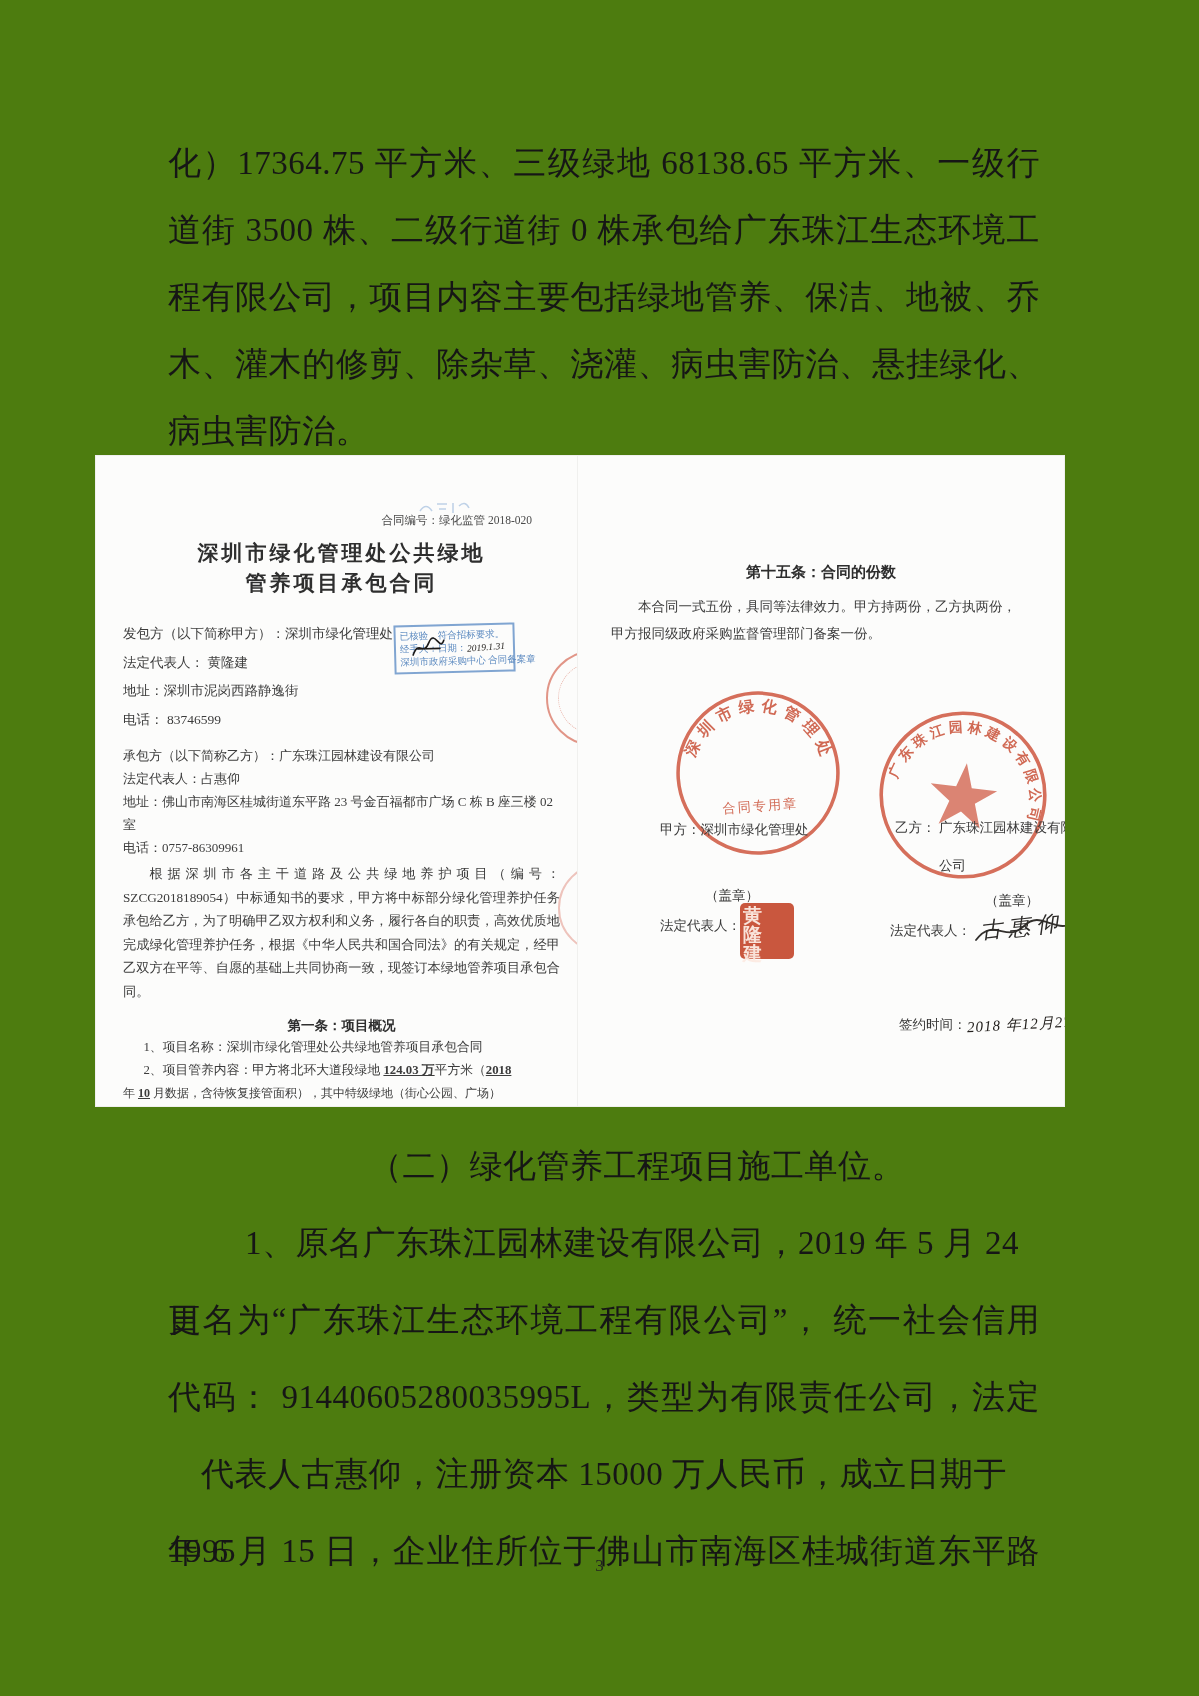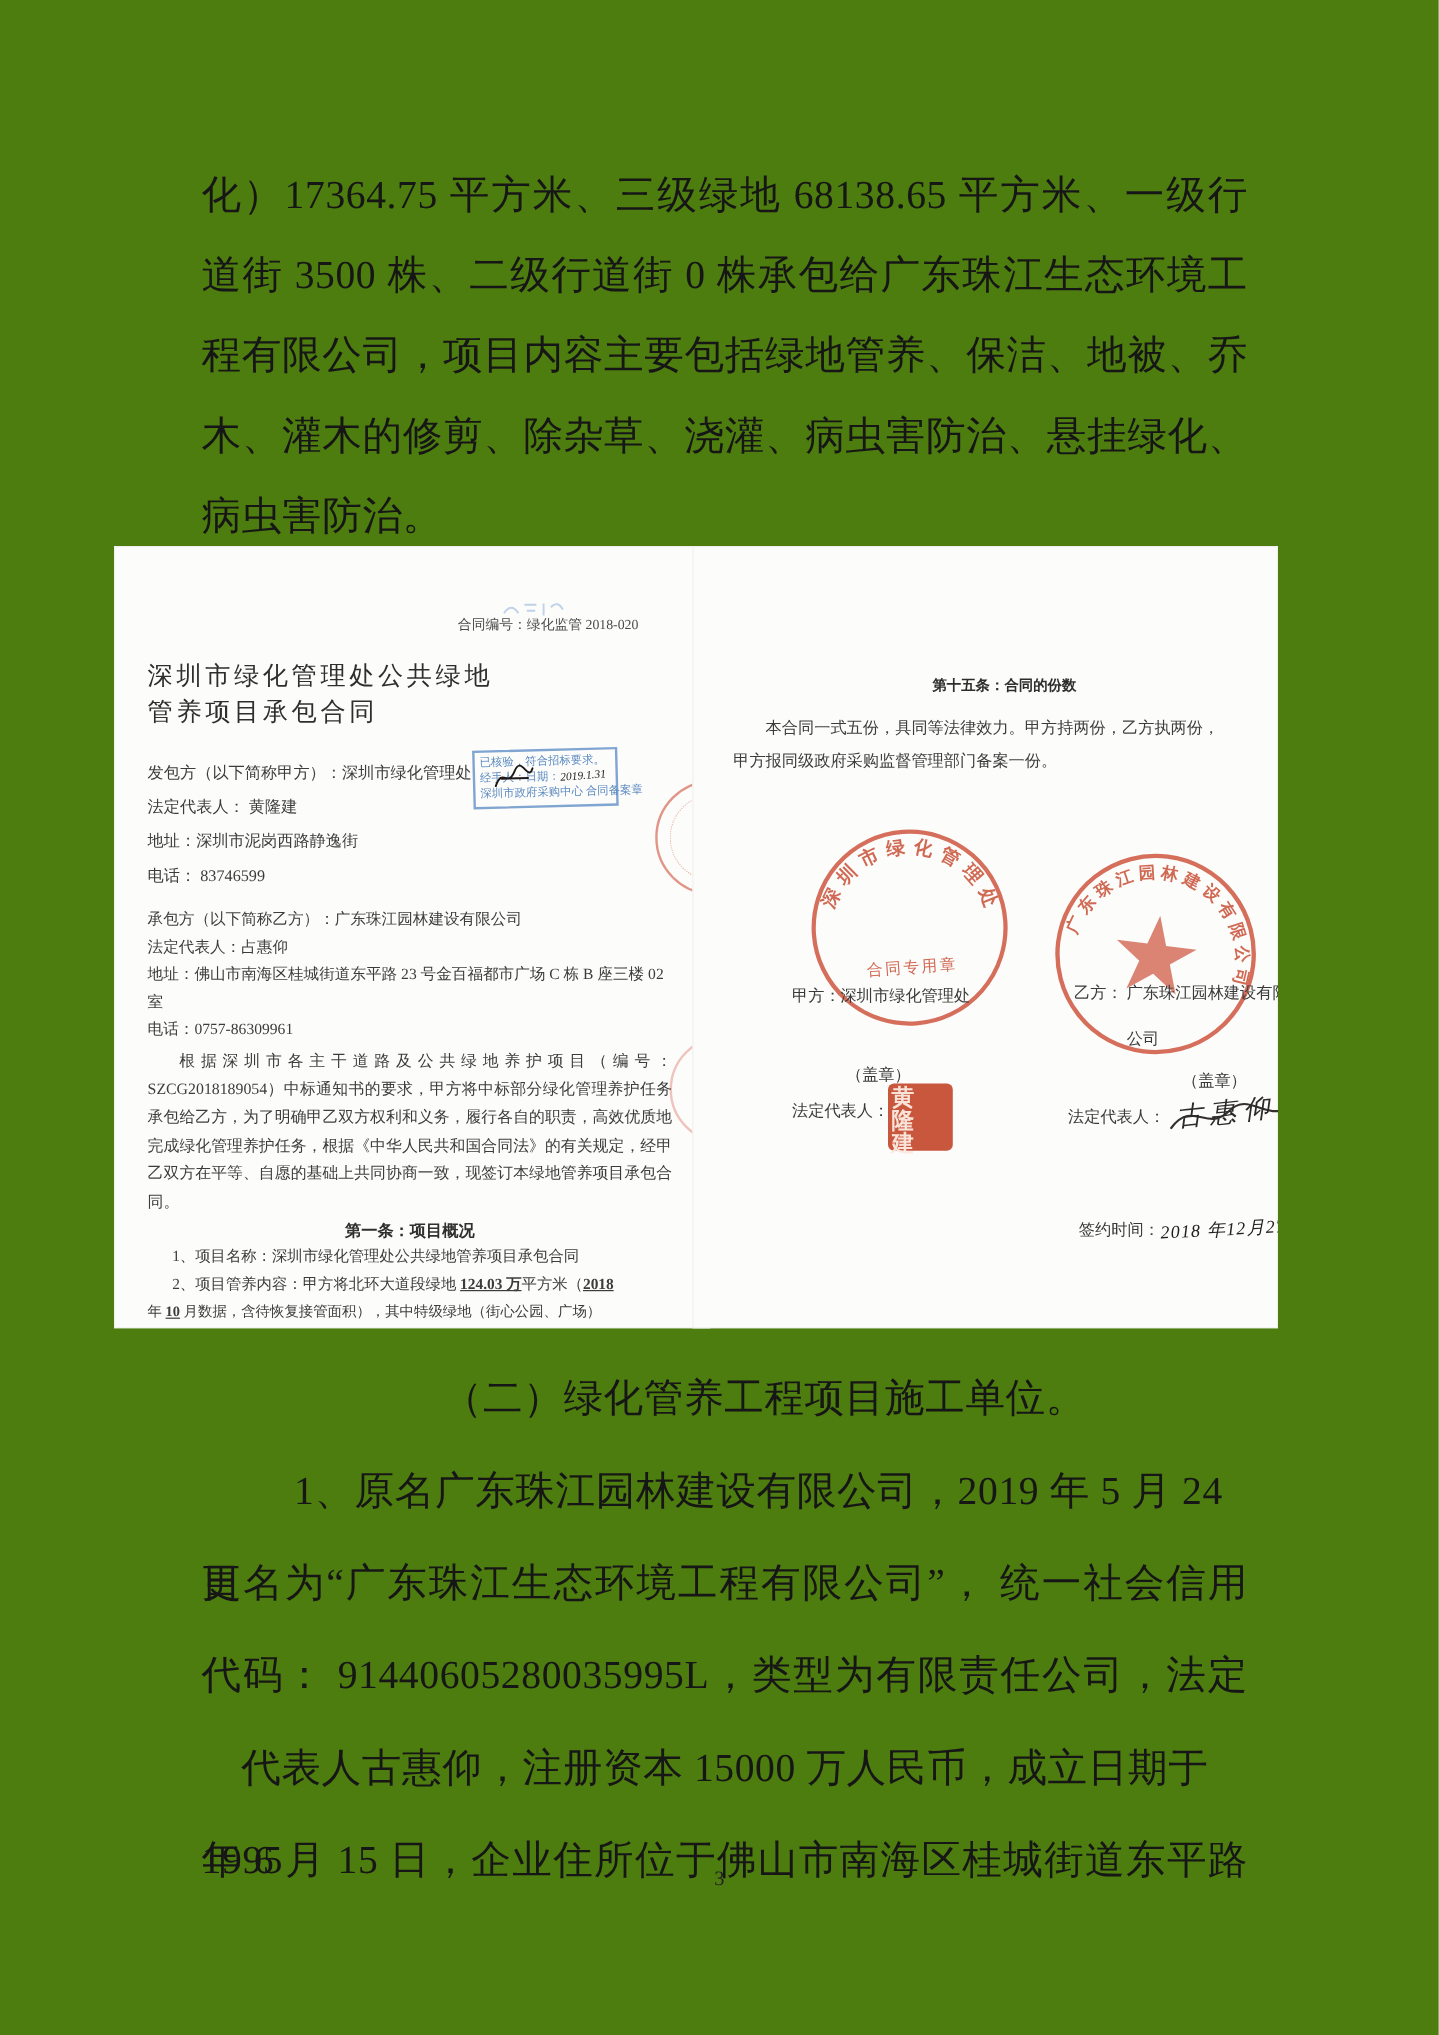--- a/index.html
+++ b/index.html
@@ -15,44 +15,44 @@
   .ind2 { text-indent:66px; }
   .ind17 { text-indent:56px; }
   .page-num { position:absolute; top:1556px; left:0; width:100%; text-align:center; font-size:17px; color:#222; }
 
   
   .scan { position:absolute; top:455px; height:652px; background:#fcfcfb; box-shadow:0 0 0 1px #f0f0ee inset; overflow:hidden; }
   .scan-left { left:95px; width:497px; border-right:2px solid #8f8f8f; padding:58px 30px 0 28px; font-size:13px; color:#3c3c3c; }
   .scan-right { left:577px; width:488px; font-size:14px; color:#3d3d3d; }
 
   .contract-no { text-align:right; padding-right:28px; font-size:11.5px; height:15px; color:#4a4a4a; }
-  .scan-title { margin-top:20px; text-align:left; font-weight:normal; font-size:21px; line-height:30px; letter-spacing:3px; color:#2e2e2e; }
+  .scan-title { margin-top:10px; text-align:center; font-weight:bold; font-size:21px; line-height:30px; letter-spacing:3px; color:#2e2e2e; }
   .blockA { margin-top:22px; }
   .blockA .sline { height:28.5px; line-height:28.5px; font-size:13.5px; }
   .blockB { margin-top:10px; }
   .blockB .sline { line-height:23px; font-size:13px; }
   .preamble { margin-top:3px; font-size:13.2px; line-height:23.6px; text-align:justify; text-indent:2em; color:#3c3c3c; }
-  .art-head { text-align:center; font-weight:bold; font-size:13.5px; height:21px; line-height:21px; margin-top:1px; color:#2f2f2f; }
+  .art-head { text-align:center; font-weight:bold; font-size:13.5px; height:21px; line-height:21px; margin-top:11px; color:#2f2f2f; }
   .sitem { font-size:12.8px; line-height:23px; text-indent:1.6em; }
   .sitem2b { font-size:12px; line-height:23px; }
   .ul { text-decoration:underline;font-weight:bold; }
 
   
   .faint-mark { position:absolute; left:322px; top:44px; opacity:.55; filter:blur(.6px); }
   .blue-stamp { position:absolute; left:299px; top:169px; width:121px; padding:3px 4px; border:2px solid rgba(108,152,206,.85); color:#5d8cc4; font-size:9.5px; line-height:13px; transform:rotate(-1.5deg); background:rgba(255,255,255,.15); mix-blend-mode:multiply; }
   .blue-stamp .bs-row { white-space:nowrap; }
   .hw { font-style:italic; color:#23201d; display:inline-block; transform:rotate(-3deg); }
   .handler-sig { position:absolute; left:14px; top:8px; }
   .red-arc { position:absolute; border:2.5px solid rgba(213,96,74,.65); border-radius:50%; mix-blend-mode:multiply; }
   .arc1 { width:96px; height:96px; right:-52px; top:195px; }
   .arc1::after { content:""; position:absolute; inset:10px; border:1.5px dotted rgba(213,96,74,.45); border-radius:50%; }
   .arc2 { width:90px; height:90px; right:-58px; top:408px; opacity:.55; }
 
   
-  .art15 { position:absolute; top:108px; left:16px; width:100%; text-align:center; font-weight:bold; font-size:12px; color:#2d2d2d; }
+  .art15 { position:absolute; top:108px; left:0; width:100%; text-align:center; font-weight:bold; font-size:15px; color:#2d2d2d; }
   .r-para { position:absolute; top:138px; left:34px; width:430px; font-size:13.5px; line-height:27px; color:#3c3c3c; }
   .r-para .pline1 { text-indent:2em; }
   .sig-label { position:absolute; font-size:13.5px; color:#3a3a3a; white-space:nowrap; }
   .stamp { position:absolute; mix-blend-mode:multiply; opacity:.9; }
   .seal-square { position:absolute; left:163px; top:448px; width:54px; height:56px; background:#c84a2e; border-radius:5px; opacity:.92; display:grid; grid-template-columns:1fr 1fr; align-items:center; justify-items:center; padding:3px; mix-blend-mode:multiply; }
   .seal-square span { color:rgba(255,236,228,.95); font-weight:bold; font-size:19px; line-height:1; }
   .sig-b-wrap { position:absolute; left:395px; top:455px; }
   .sig-b-name { position:absolute; left:8px; top:2px; font-size:22px; color:#2c2a28; font-style:italic; letter-spacing:6px; transform:rotate(-6deg); white-space:nowrap; }
   .sign-date { position:absolute; left:322px; top:560px; font-size:13.5px; color:#3a3a3a; white-space:nowrap; }
   .sign-date .hw { font-size:15px; letter-spacing:1px; }

